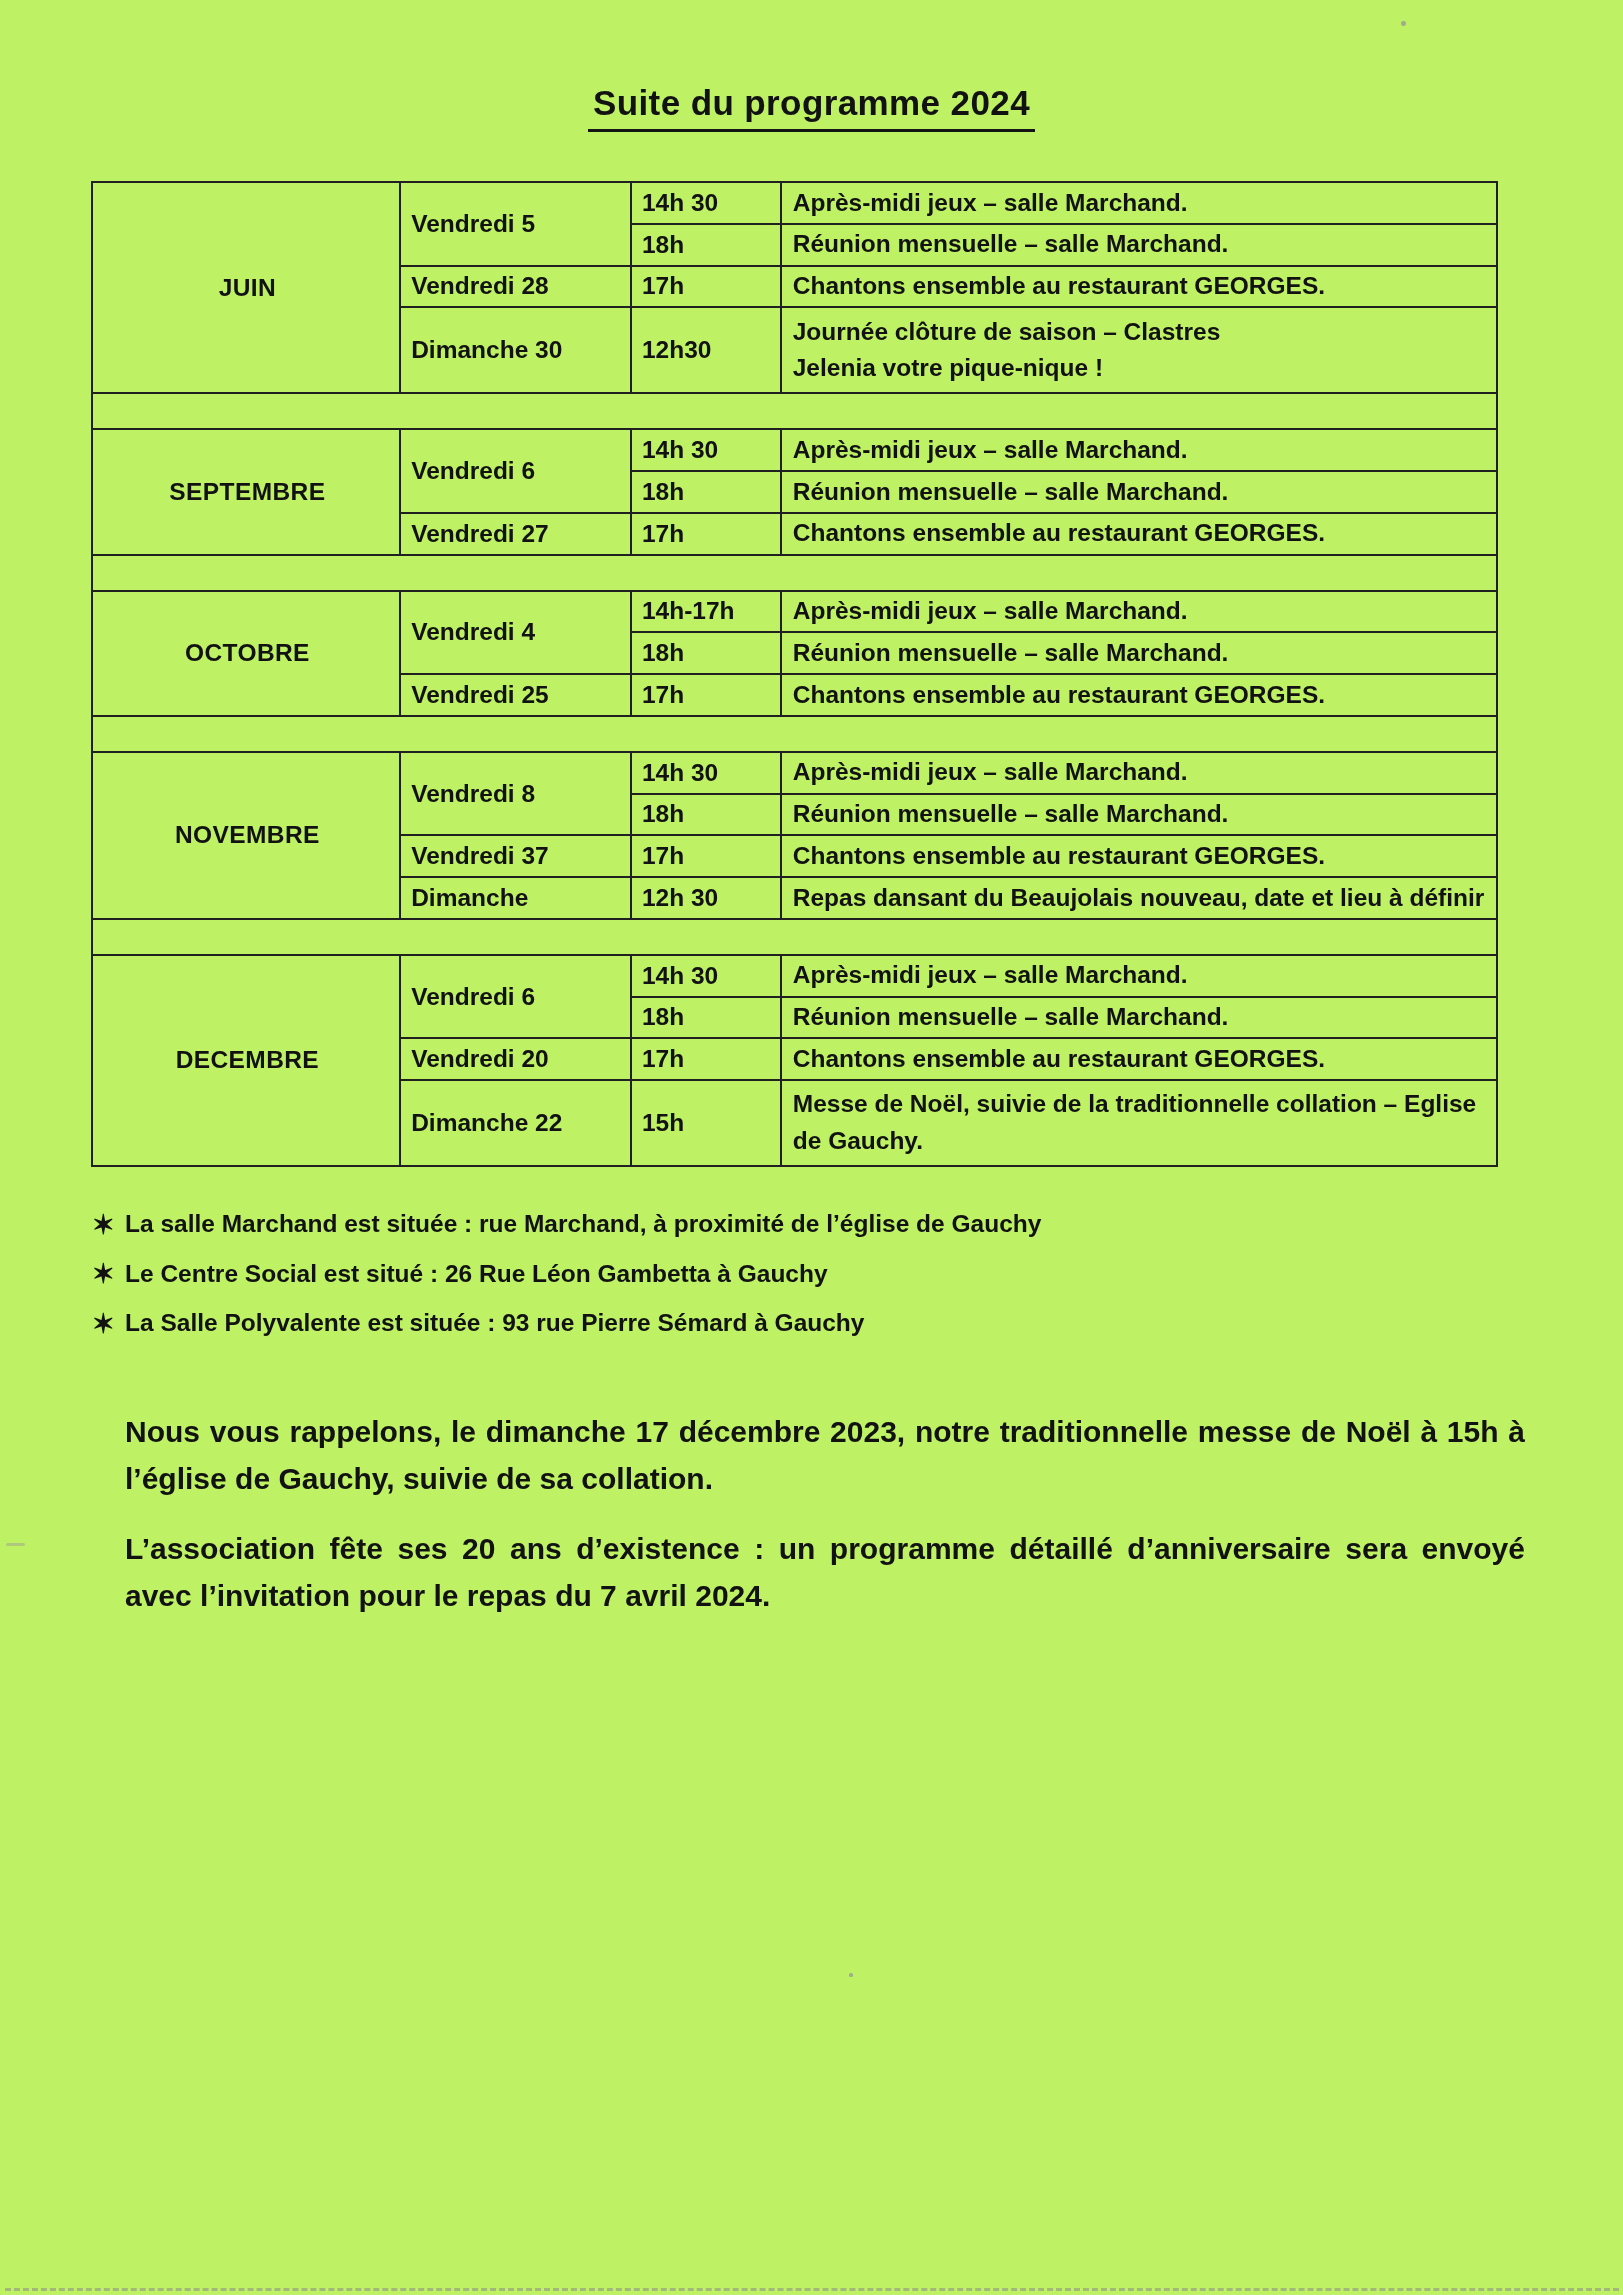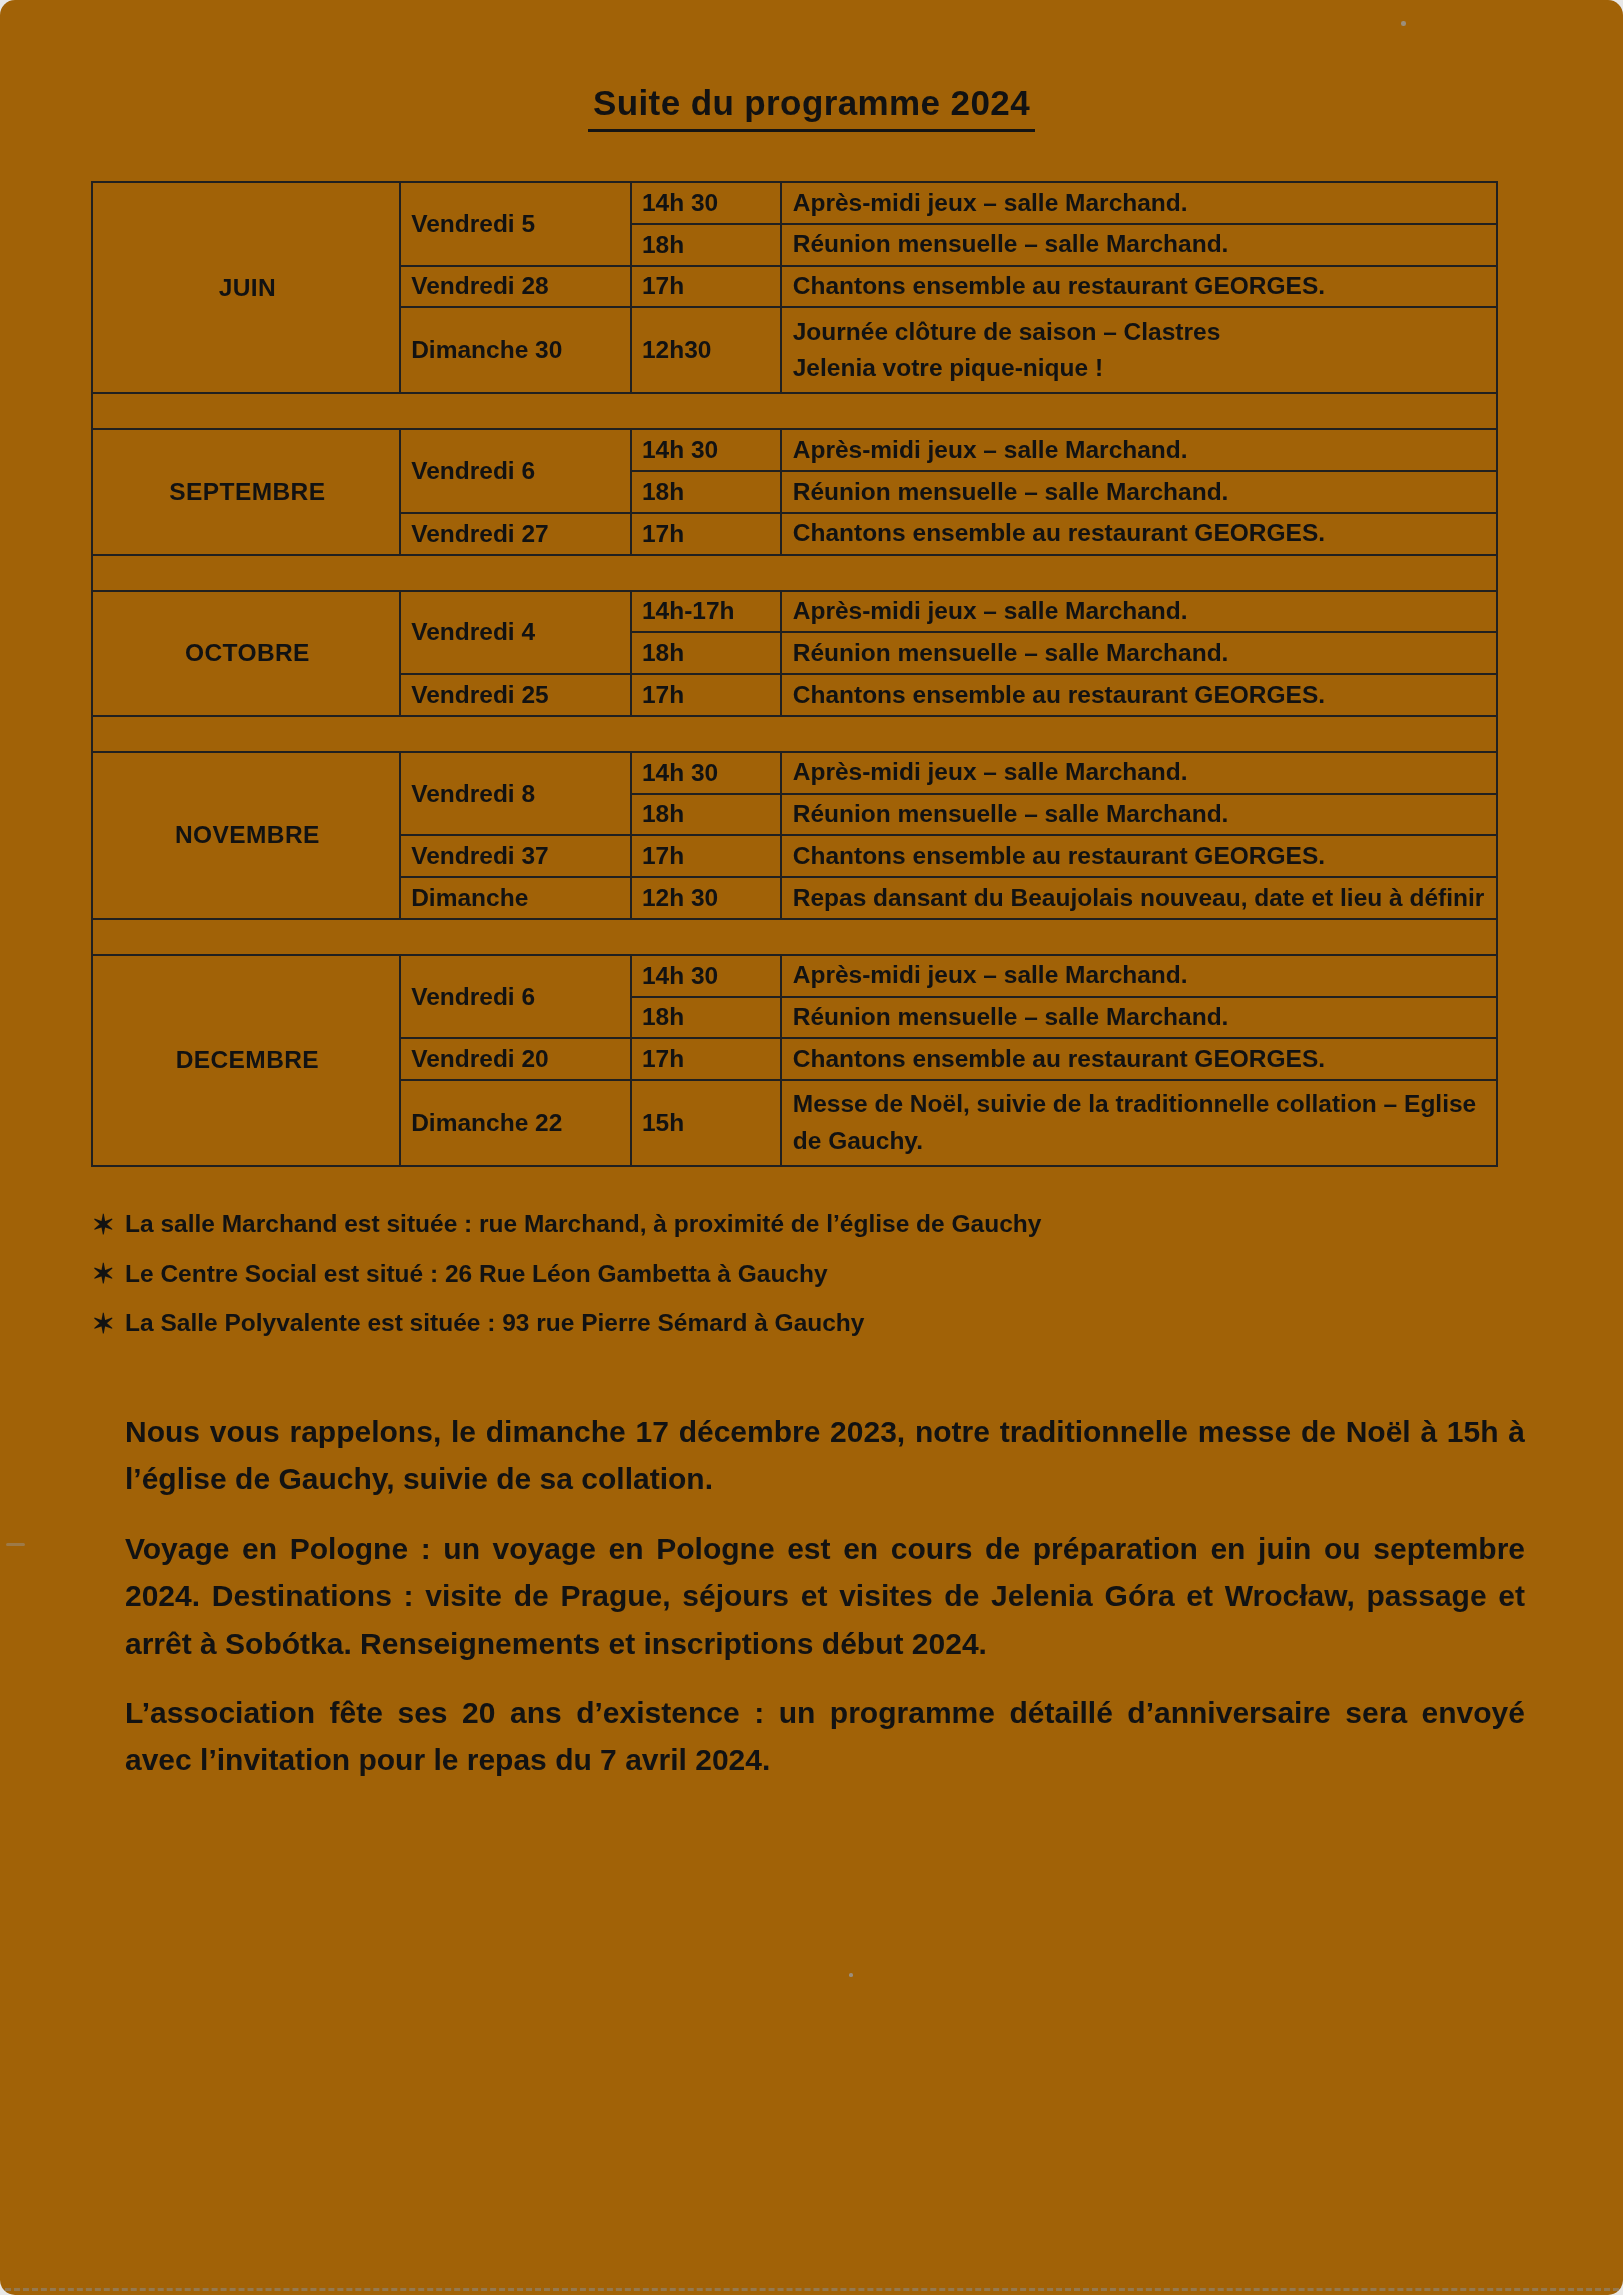--- a/index.html
+++ b/index.html
@@ -1,24 +1,23 @@
 <!DOCTYPE html>
 <html style="font-size:12px"><head>
 <meta charset="utf-8">
 <style>
   html,body{margin:0;padding:0;background:#e8e8e8;}
   .page{
     position:relative;
     width:1623px;height:2295px;
-    background:#a16207;
+    background:#bef264;
     font-family:"Liberation Sans", sans-serif;
     font-weight:700;
     color:#121212;
     overflow:hidden;
-    border-radius:15px;
   }
   
   .title-wrap{ text-align:center; padding-top:83px; }
   .title{
     display:inline-block;
     font-size:35px;
     letter-spacing:0.4px;
     border-bottom:3.7px solid #141414;
     padding:0 4.5px 6px 4.5px;
   }
@@ -198,21 +197,20 @@
       <span>Le Centre Social est situé : 26 Rue Léon Gambetta à Gauchy</span>
     </div>
     <div class="note">
       <span class="star">✶</span>
       <span>La Salle Polyvalente est située : 93 rue Pierre Sémard à Gauchy</span>
     </div>
   </div>
 
   <div class="paragraphs">
     <p class="para">Nous vous rappelons, le dimanche 17 décembre 2023, notre traditionnelle messe de Noël à 15h à l’église de Gauchy, suivie de sa collation.</p>
-    <p class="para">Voyage en Pologne : un voyage en Pologne est en cours de préparation en juin ou septembre 2024. Destinations : visite de Prague, séjours et visites de Jelenia Góra et Wrocław, passage et arrêt à Sobótka. Renseignements et inscriptions début 2024.</p>
     <p class="para">L’association fête ses 20 ans d’existence : un programme détaillé d’anniversaire sera envoyé avec l’invitation pour le repas du 7 avril 2024.</p>
   </div>
 
   <div class="speck speck1"></div>
   <div class="speck speck2"></div>
   <div class="speck speck3"></div>
   <div class="bottom-line"></div>
 
 </div>
 

